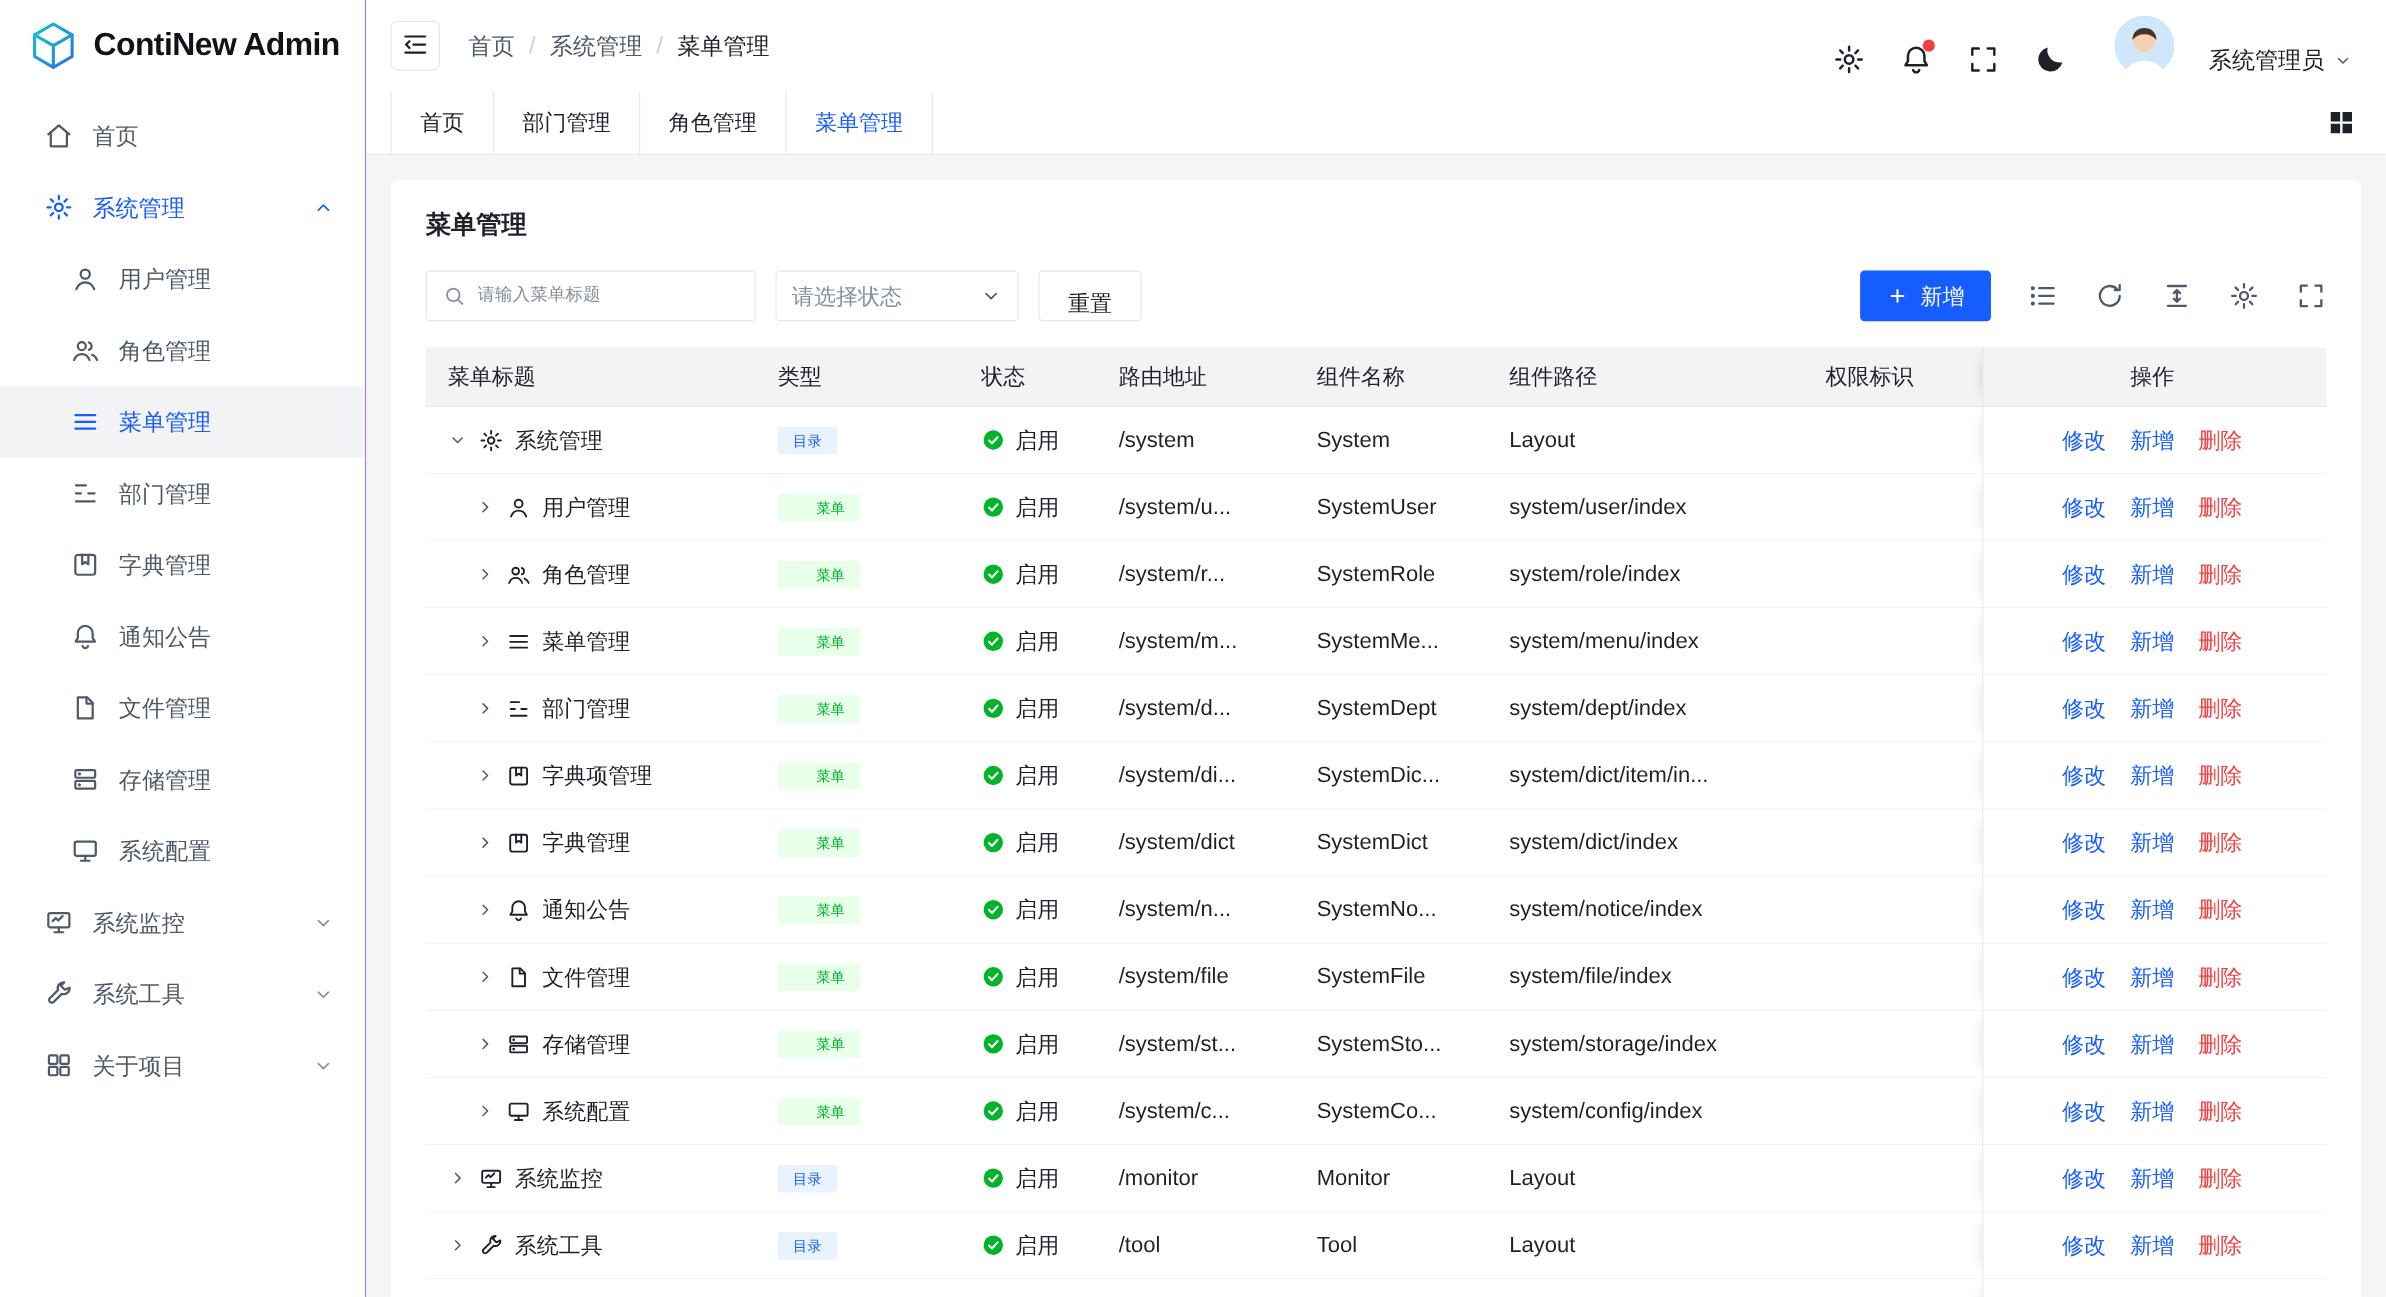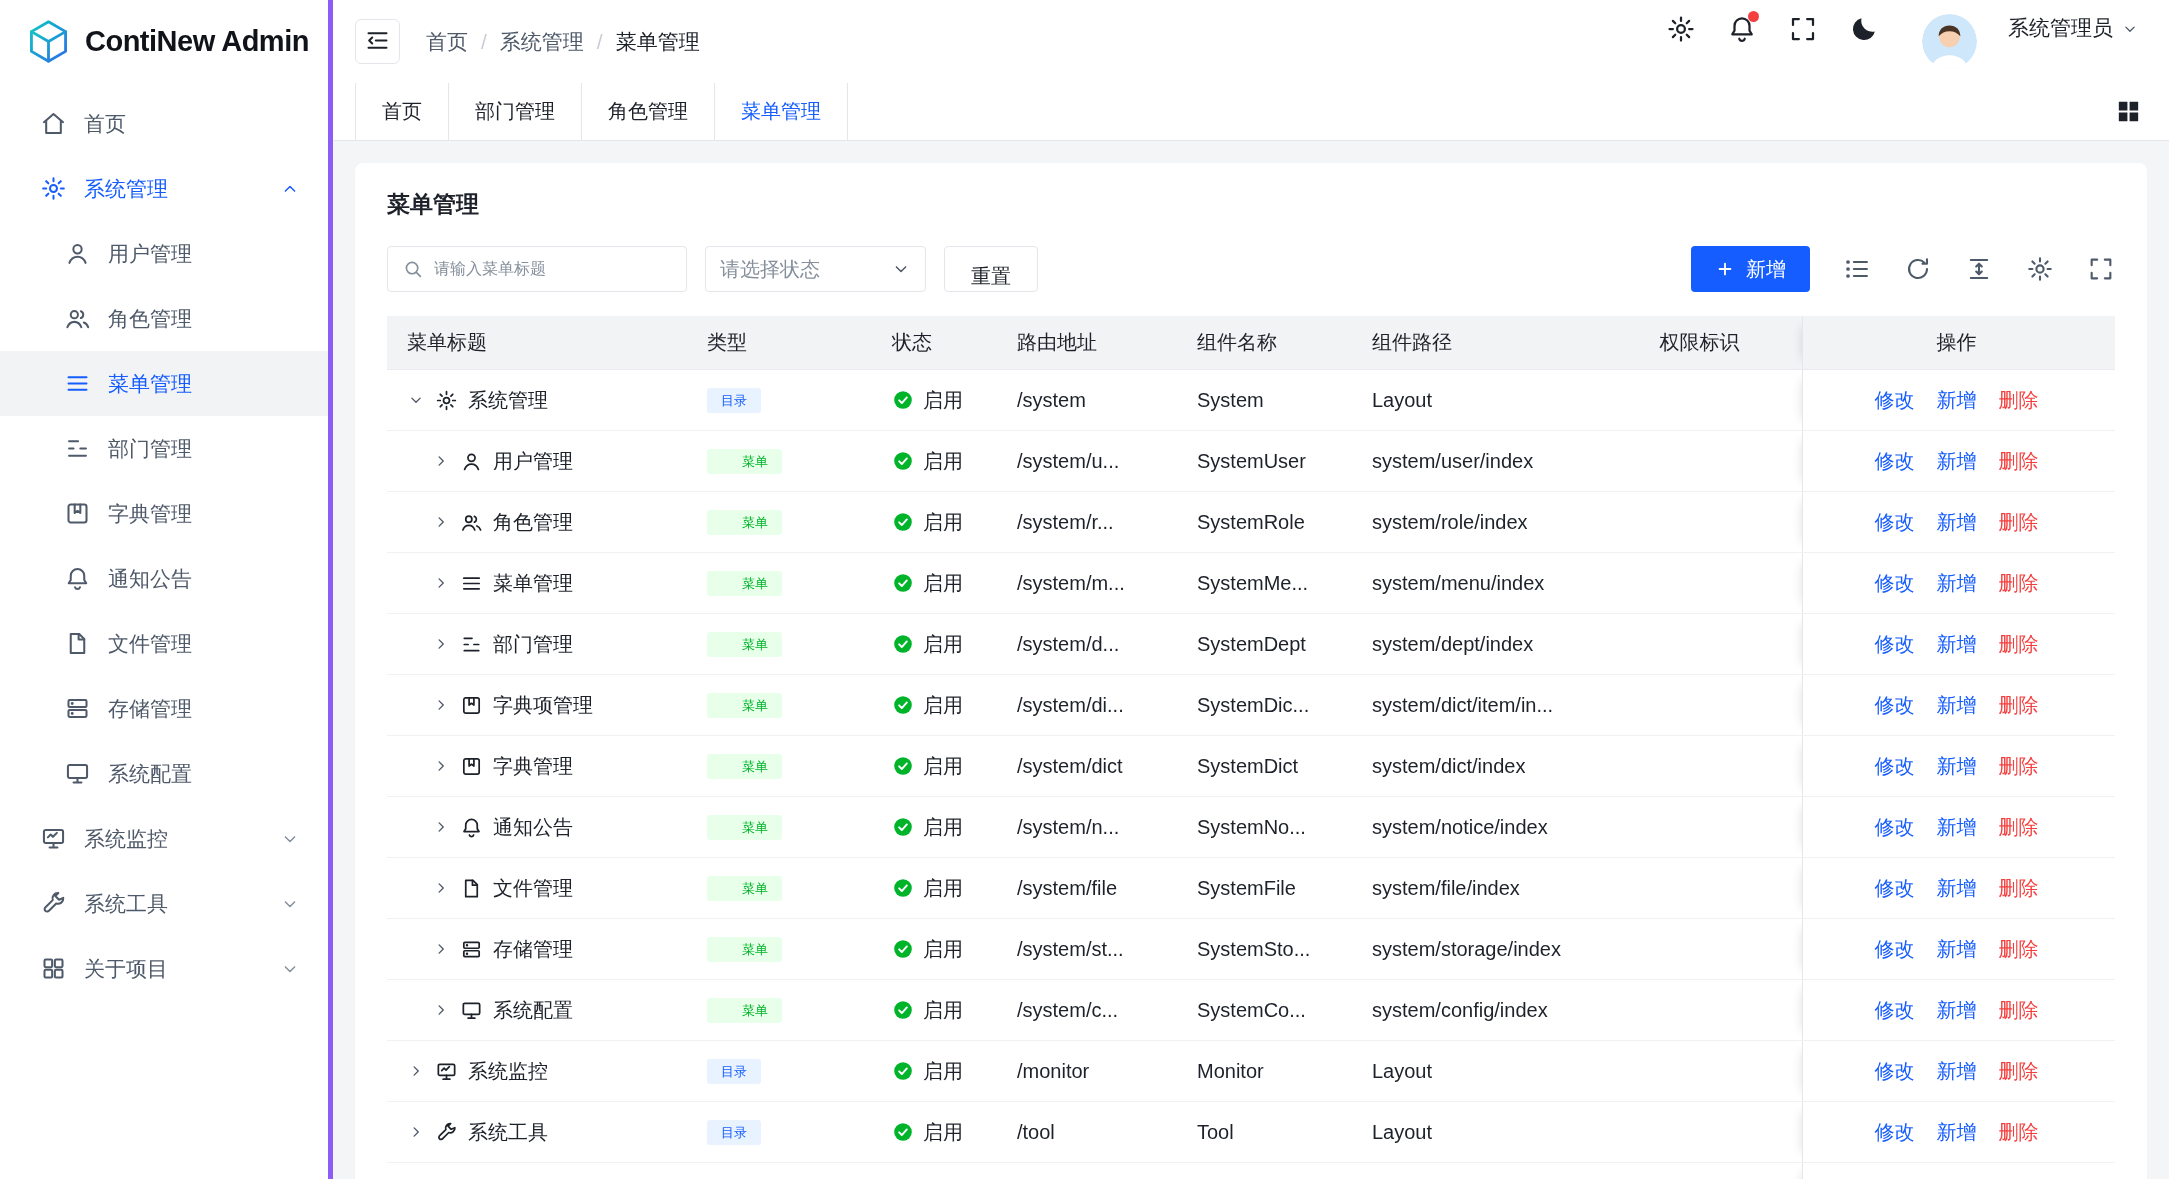--- a/index.html
+++ b/index.html
@@ -4,21 +4,21 @@
 <style>
   * { box-sizing: border-box; margin: 0; padding: 0; }
   html,body { width: 2169px; height: 1179px; overflow: hidden; }
   body {
     font-family: "Liberation Sans", "DejaVu Sans", sans-serif;
     color: #1d2129; background: #fff; font-size: 20px;
   }
   .app { display: flex; width: 100%; height: 100%; }
 
   
-  .sidebar { width: 333px; min-width: 333px; background: #fff; border-right: 5px solid #8b5cf6; display: flex; flex-direction: column; }
+  .sidebar { width: 333px; min-width: 333px; background: #fff; border-right: 1px solid #8b5cf6; display: flex; flex-direction: column; }
   .logo-row { height: 83px; display: flex; align-items: center; padding-left: 26px; flex: none; }
   .logo-icon { width: 45px; height: 45px; margin-right: 14px; flex: none; }
   .app-title { font-size: 29px; font-weight: 700; color: #10131a; letter-spacing: -0.5px; white-space: nowrap; }
   .menu { flex: 1; overflow: hidden; padding-top: 8px; }
   .menu-item { height: 65px; display: flex; align-items: center; padding: 0 28px 0 40px; font-size: 21px; color: #4e5969; cursor: pointer; white-space: nowrap; }
   .menu-item .mi-icon { width: 27px; height: 27px; margin-right: 17px; flex: none; display: inline-flex; }
   .menu-item .mi-icon svg, .mi-arrow svg { width: 100%; height: 100%; display: block; }
   .menu-item .mi-label { flex: 1; overflow: hidden; }
   .menu-item .mi-arrow { width: 20px; height: 20px; color: #86909c; flex: none; }
   .menu-item.level1 { padding-left: 64px; }
@@ -27,21 +27,21 @@
 
   
   .main { flex: 1; min-width: 0; display: flex; flex-direction: column; }
 
   .topbar { height: 83px; flex: none; background: #fff; display: flex; align-items: center; padding: 0 30px 0 22px; }
   .collapse-btn { width: 45px; height: 45px; border: 1px solid #e5e6eb; border-radius: 6px; background: #fff; display: flex; align-items: center; justify-content: center; color: #1d2129; cursor: pointer; flex: none; }
   .collapse-btn svg { width: 27px; height: 27px; }
   .breadcrumb { display: flex; align-items: center; gap: 13px; margin-left: 26px; font-size: 21px; color: #4e5969; }
   .crumb.current { color: #1d2129; }
   .crumb-sep { color: #c9cdd4; }
-  .topbar-right { margin-left: auto; display: flex; align-items: flex-start; gap: 43px; }
+  .topbar-right { margin-left: auto; display: flex; align-items: flex-end; gap: 43px; }
   .tb-icon { width: 30px; height: 30px; color: #1d2129; position: relative; cursor: pointer; flex: none; }
   .tb-icon svg { width: 100%; height: 100%; display: block; }
   .bell-dot { position: absolute; top: -3px; right: -2px; width: 11px; height: 11px; border-radius: 50%; background: var(--danger); }
   .avatar { width: 55px; height: 55px; border-radius: 50%; overflow: hidden; flex: none; cursor: pointer; }
   .avatar svg { width: 100%; height: 100%; display: block; }
   .user-chip { display: flex; align-items: center; gap: 8px; font-size: 21px; color: #1d2129; cursor: pointer; margin-left: -12px; }
   .user-chip .chev { width: 18px; height: 18px; color: #4e5969; }
   .user-chip .chev svg { width: 100%; height: 100%; }
 
   .tabbar { height: 58px; flex: none; background: #fff; border-bottom: 1px solid #e5e6eb; display: flex; align-items: stretch; padding-left: 22px; }

